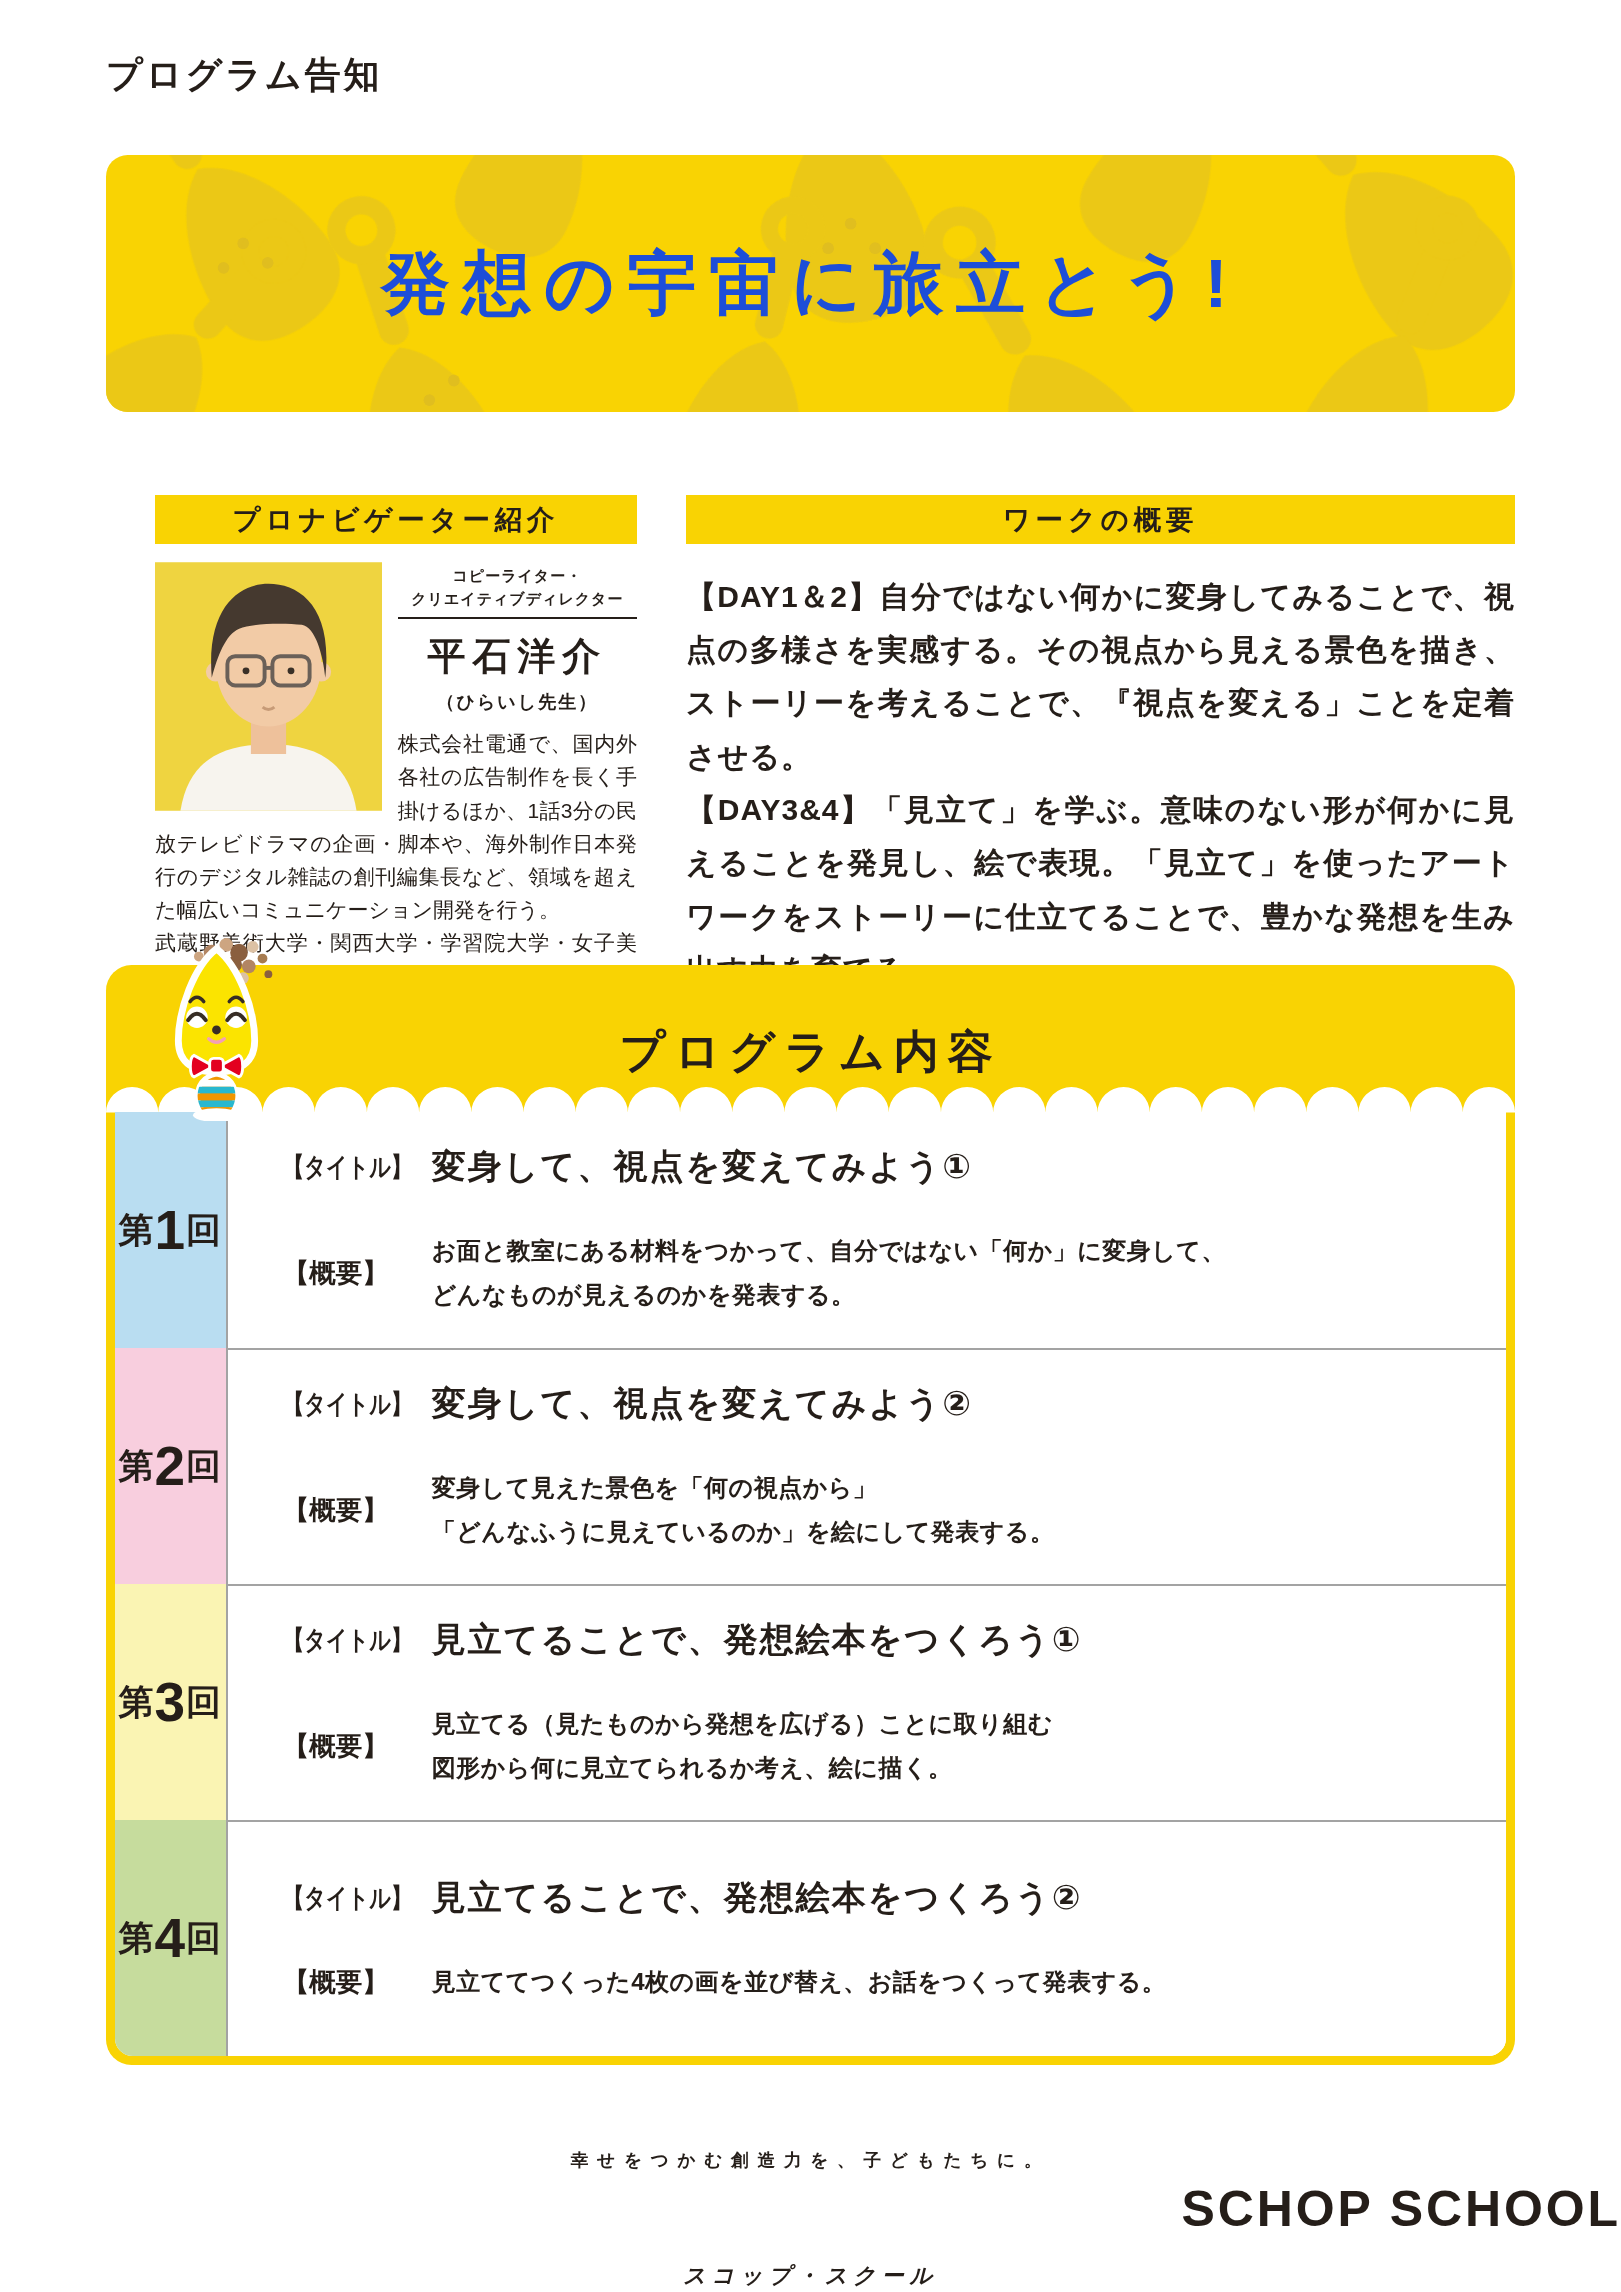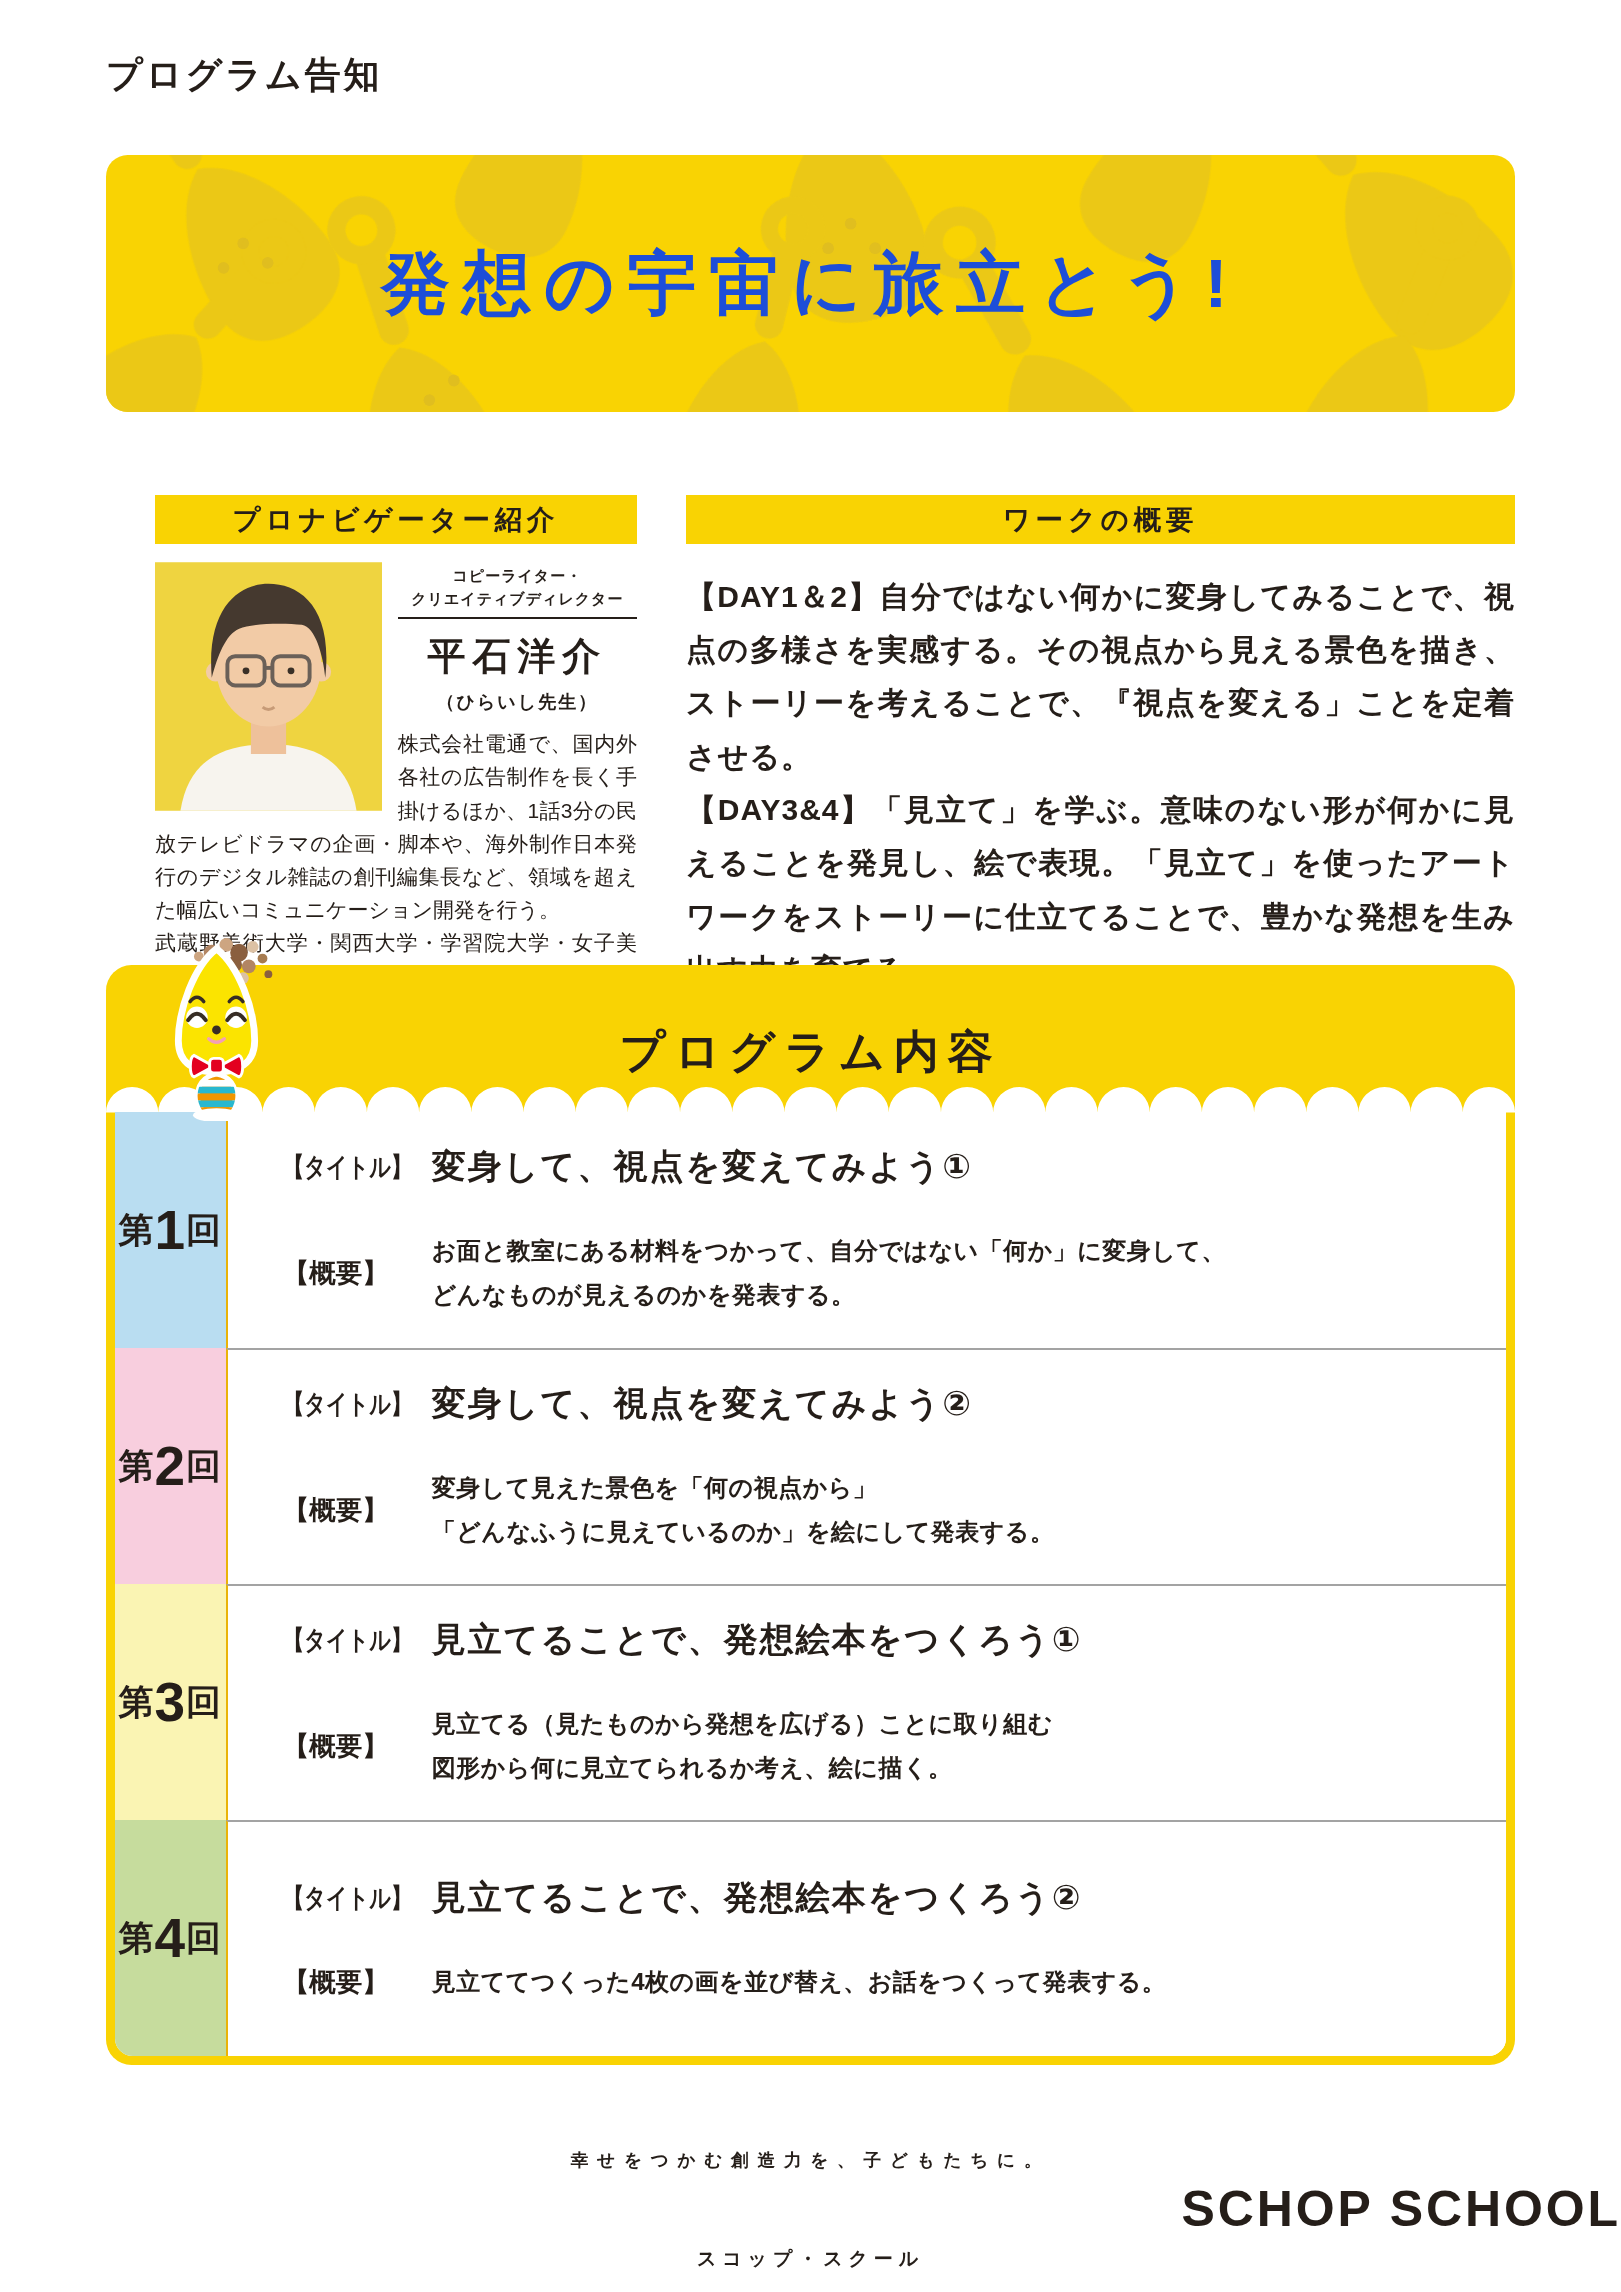--- a/index.html
+++ b/index.html
@@ -35,36 +35,36 @@
   .program{position:absolute;left:106px;top:965px;width:1409px;height:1100px;background:#f9d303;border-radius:25.5px;}
   .program-header{height:147px;box-sizing:border-box;padding-top:27.4px;display:flex;align-items:center;justify-content:center;
     font-size:45px;font-weight:700;letter-spacing:8.8px;}
   .scallop{position:absolute;left:0;top:121px;width:1409px;height:26.5px;}
   .p-table{position:absolute;left:8.8px;right:8.8px;top:147px;bottom:8.8px;background:#ffffff;
     border-radius:0 0 17.6px 17.6px;overflow:hidden;display:flex;flex-direction:column;}
   .p-row{flex:1;display:flex;}
   .p-label{width:111px;flex:none;display:flex;align-items:center;justify-content:center;
     font-size:35px;font-weight:700;letter-spacing:1px;}
   .p-label .num{font-size:55px;line-height:1;}
-  .p-content{flex:1;border-left:2px solid #eab308;display:flex;flex-direction:column;justify-content:center;
+  .p-content{flex:1;border-left:2px solid #a3a3a3;display:flex;flex-direction:column;justify-content:center;
     gap:39px;padding:11.8px 29px 11.8px 55px;box-sizing:border-box;background:#ffffff;}
   .p-row + .p-row .p-content{border-top:2px solid #a3a3a3;}
   .p-line{display:flex;align-items:center;}
   .lbl{width:149px;flex:none;font-size:26.5px;font-weight:700;}
   .lbl .inner{display:inline-block;transform:scaleX(0.8);transform-origin:left center;white-space:nowrap;}
   .p-title{font-size:34px;font-weight:700;letter-spacing:2px;}
   .p-sum{font-size:24px;font-weight:700;line-height:1.8;letter-spacing:0.5px;}
   .p-sum span{display:block;}
   
   .mascot{position:absolute;left:143px;top:937px;width:147px;height:184px;z-index:3;}
   
   .footer{position:absolute;left:0;top:2148px;width:100%;text-align:center;}
   .f-tag{font-size:17.6px;font-weight:700;letter-spacing:8.8px;}
   .f-logo{font-size:50px;font-weight:700;letter-spacing:2.9px;margin-top:7.8px;text-align:right;}
-  .f-sub{font-size:19px;font-weight:700;letter-spacing:5.9px;margin-top:8px;}
+  .f-sub{font-size:22px;font-weight:700;letter-spacing:5.9px;margin-top:23px;font-style:italic;}
 </style>
 </head>
 <body>
 
 <div id="page">
 
   <div class="kicker">プログラム告知</div>
 
   <div class="banner">
     <svg class="banner-pattern" viewBox="0 0 1438 262" aria-hidden="true">

